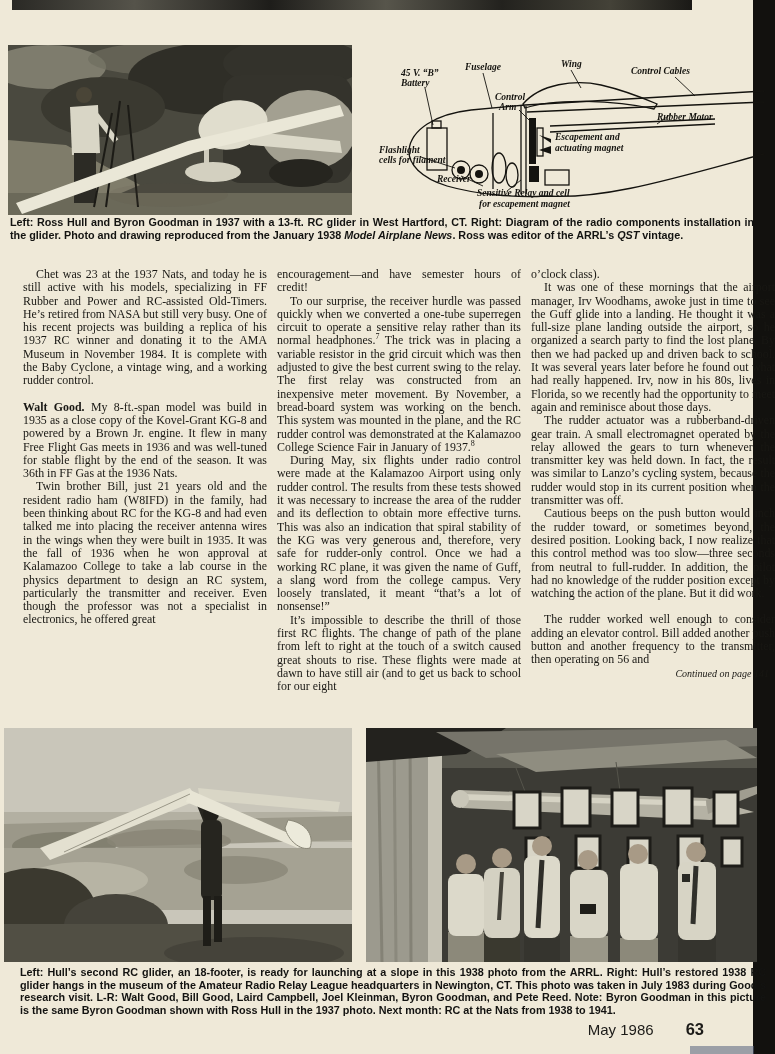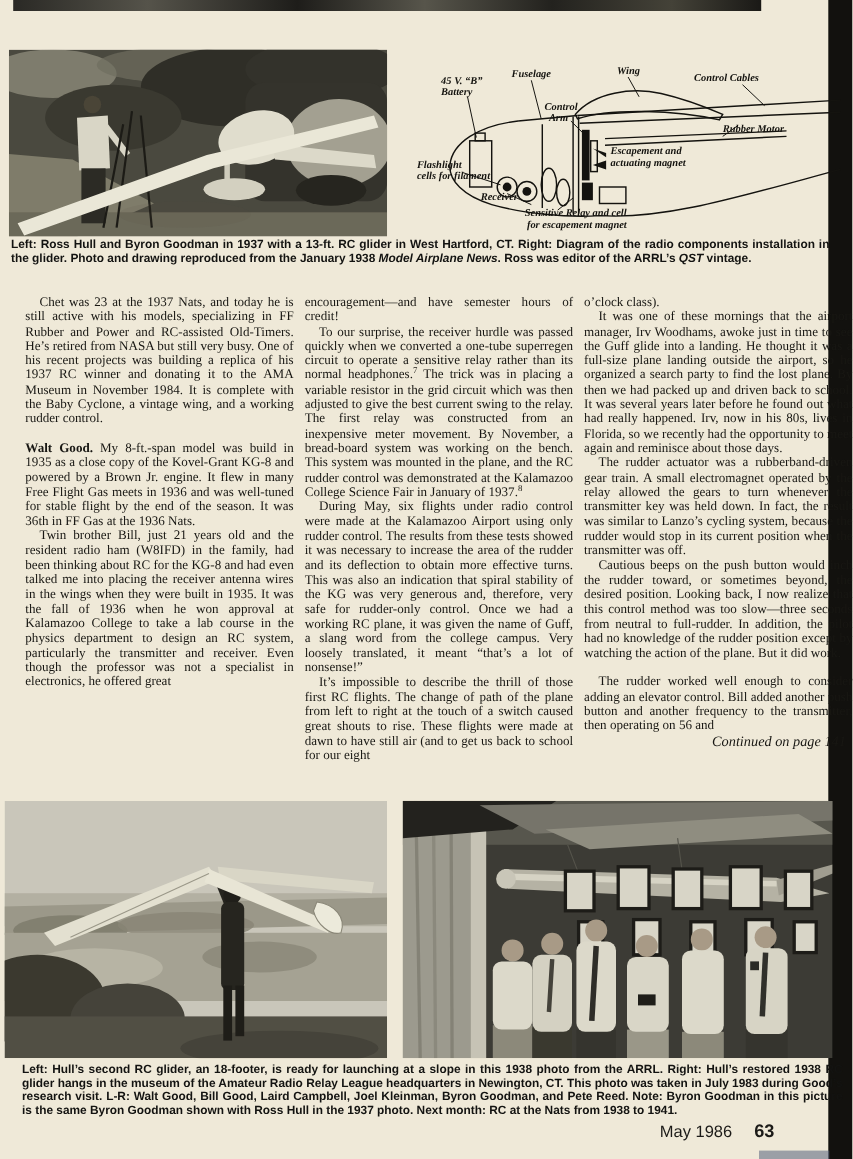--- a/index.html
+++ b/index.html
@@ -20,24 +20,24 @@
   .cap1{left:10px;top:216px;width:744px;}
   .cap2{left:20px;top:966px;width:746px;}
   .cap i{font-style:italic;}
   .body-cols{position:absolute;left:13px;top:268px;width:752px;display:flex;gap:10px;margin-left:10px;}
   .col{width:244px;flex:0 0 244px;font-size:11.9px;line-height:13.3px;text-align:justify;}
   .col p{margin:0;}
   .col p.ind{text-indent:13px;}
   .col p.gap{margin-top:13px;}
   .col b.lead{font-weight:bold;}
   sup{font-size:8px;line-height:0;vertical-align:super;}
-  .continued{font-style:italic;text-align:right;padding-right:6px;margin-top:1px;font-size:13px;font-family:Liberation Serif, serif;}
+  .continued{font-style:italic;text-align:right;padding-right:6px;margin-top:1px;font-size:10px;font-family:Liberation Serif, serif;}
   .footer{position:absolute;left:0;top:1020px;width:704px;text-align:right;
           font-family:"Liberation Sans",sans-serif;font-size:15px;color:#1c1b18;}
-  .footer .pageno{font-weight:bold;font-size:16.5px;margin-left:20px;}
+  .footer .pageno{font-weight:bold;font-size:16.5px;margin-left:32px;}
   .dlabel{font-family:"Liberation Serif",serif;font-style:italic;font-weight:bold;
           font-size:9.5px;fill:#14130f;}
   .dline{stroke:#14130f;stroke-width:1.3;fill:none;}
   .dthin{stroke:#14130f;stroke-width:0.9;fill:none;}
 </style>
 </head>
 <body>
 
 <div class="page">
 

